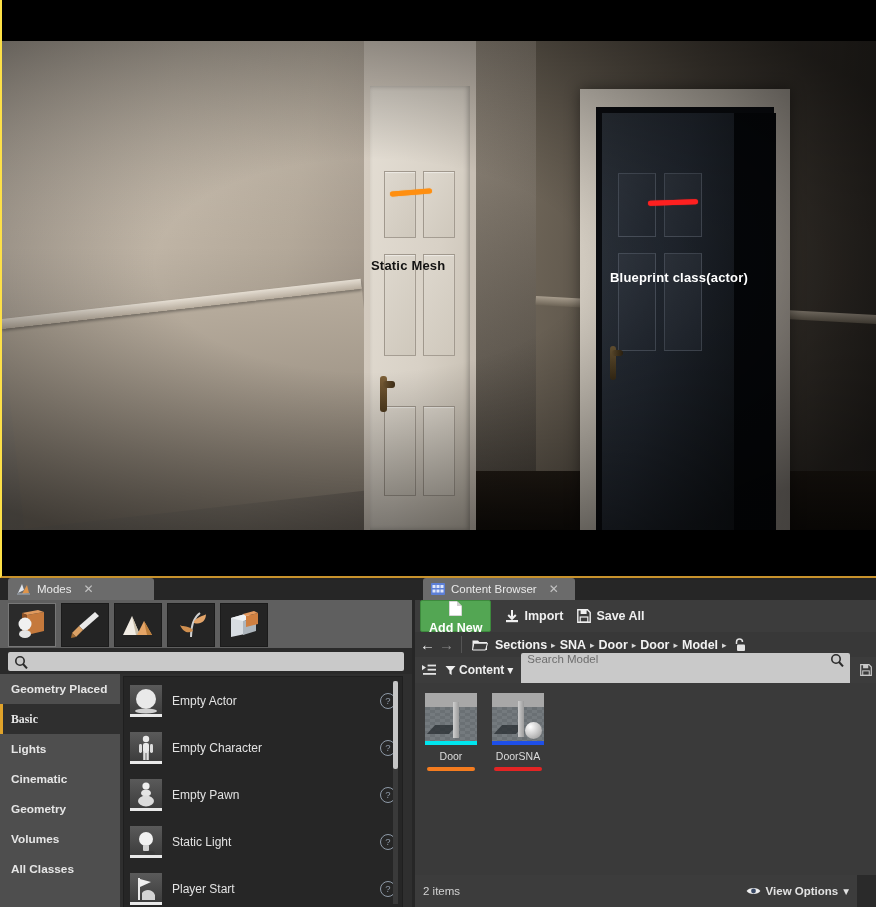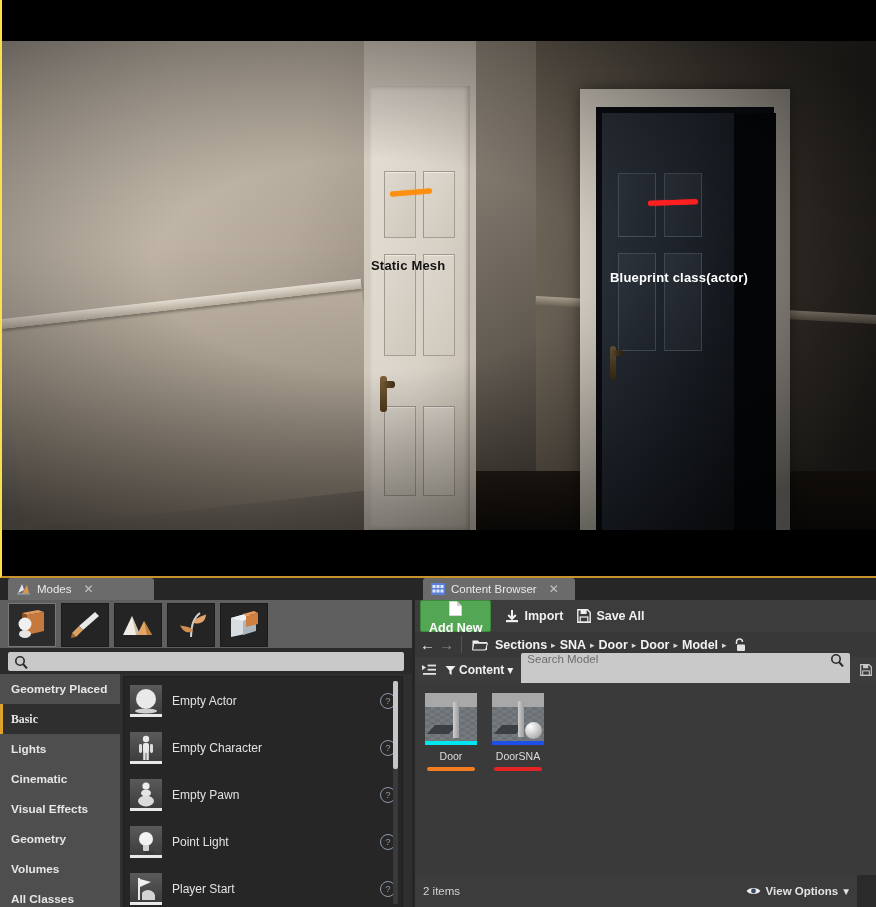--- a/index.html
+++ b/index.html
@@ -292,23 +292,20 @@
               <span>Geometry Placed</span>
             </div>
           <div class="cat active">
               <span>Basic</span>
             </div>
           <div class="cat">
               <span>Lights</span>
             </div>
           <div class="cat">
               <span>Cinematic</span>
-            </div>
-          <div class="cat">
-              <span>Visual Effects</span>
             </div>
           <div class="cat">
               <span>Geometry</span>
             </div>
           <div class="cat">
               <span>Volumes</span>
             </div>
           <div class="cat">
               <span>All Classes</span>
             </div>
@@ -355,21 +352,21 @@
           </div>
           <div class="asset-row">
             <span class="thumb">
               <svg width="32" height="32" viewBox="0 0 32 32">
                   <circle cx="16" cy="13" r="7" fill="#f2f2f2"></circle>
                   <rect x="13" y="19" width="6" height="6" rx="1" fill="#d2d2d2"></rect>
                   <ellipse cx="20" cy="27" rx="5" ry="2" fill="#3a3a3a"></ellipse>
                 </svg>
               <span class="base"></span>
             </span>
-            <span class="arow-label">Point Light</span>
+            <span class="arow-label">Static Light</span>
             <span class="help">?</span>
           </div>
           <div class="asset-row">
             <span class="thumb">
               <svg width="32" height="32" viewBox="0 0 32 32">
                   <path d="M9 5 L9 27" stroke="#e9e9e9" stroke-width="2"></path>
                   <path d="M10 6 L21 9 L10 14 Z" fill="#f0f0f0"></path>
                   <path d="M12 20 C16 15 23 17 25 22 L25 27 L12 27 Z" fill="#d3d3d3"></path>
                 </svg>
               <span class="base"></span>

